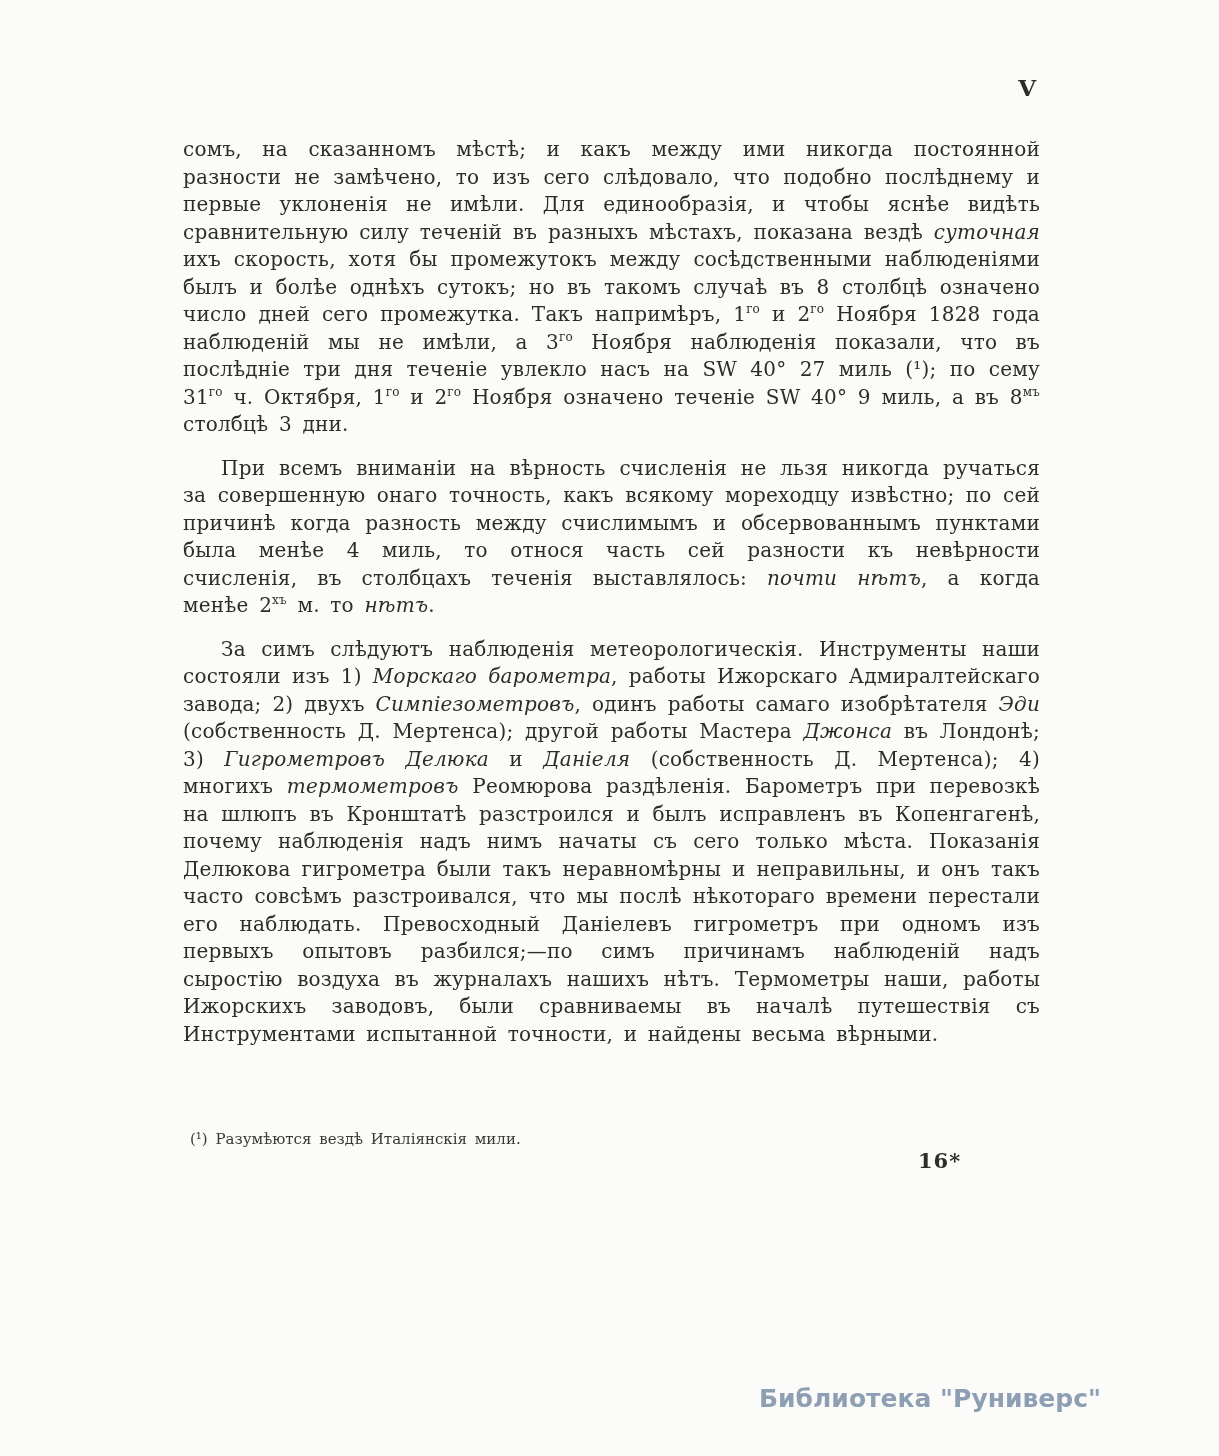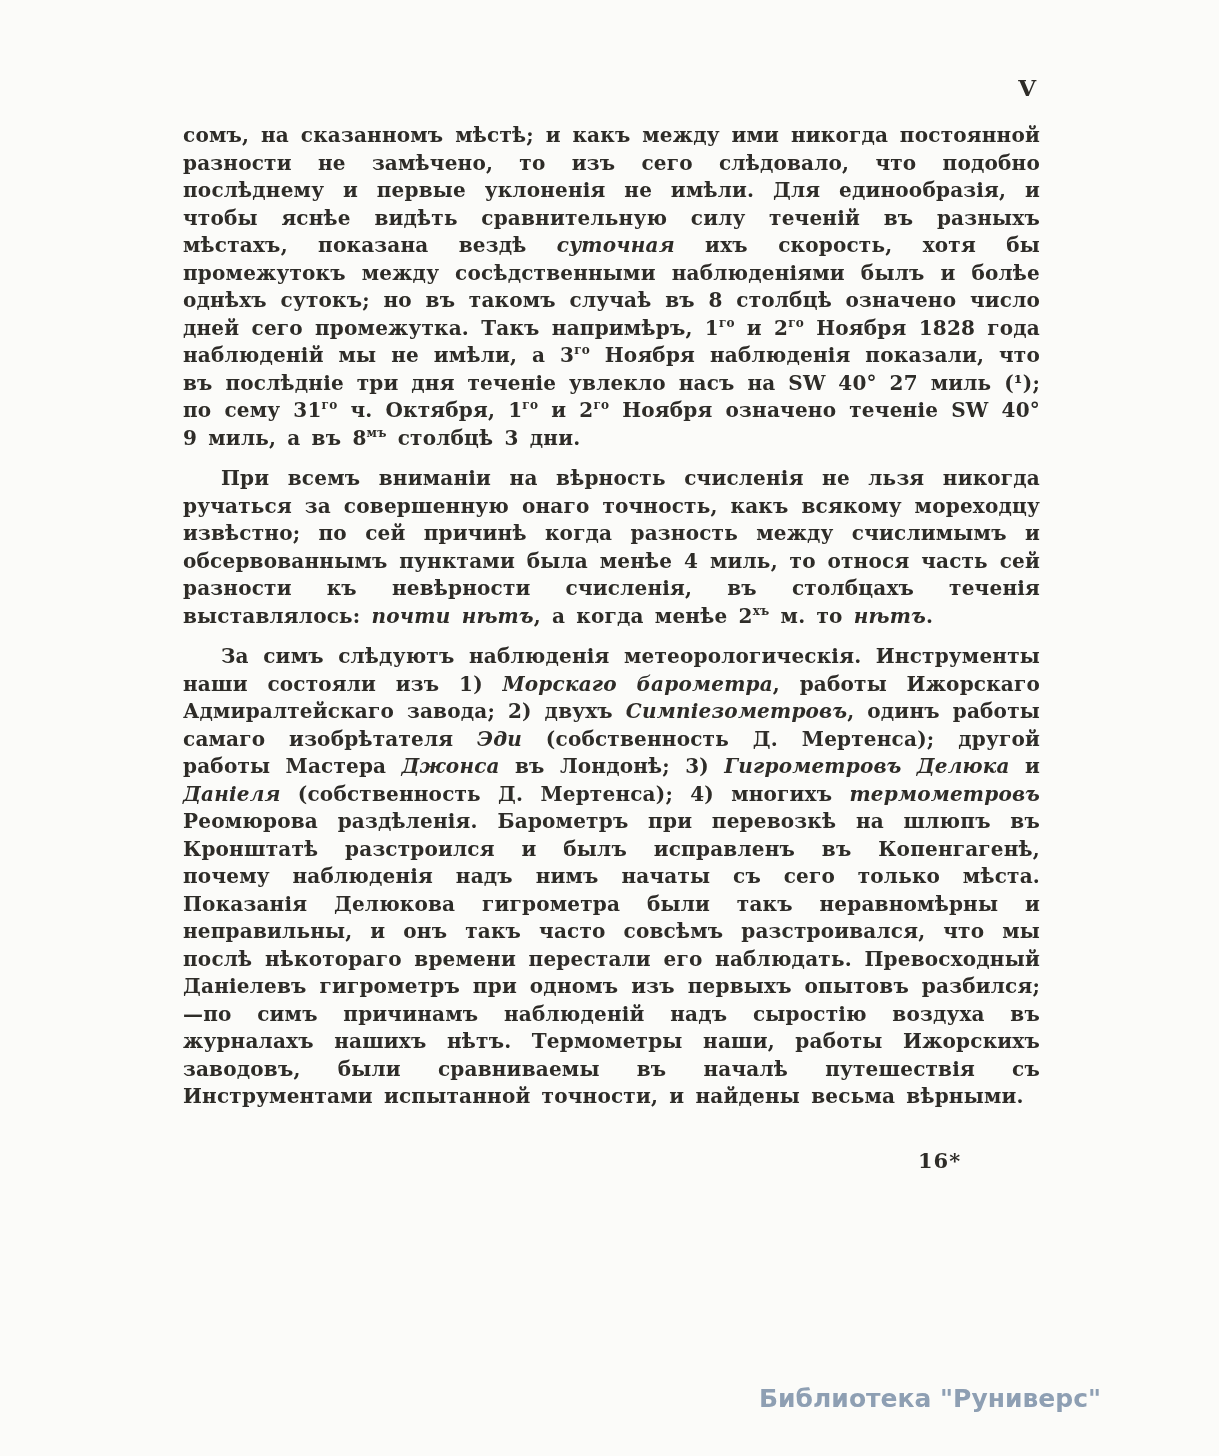--- a/index.html
+++ b/index.html
@@ -29,22 +29,21 @@
     top: 120px;
     left: 183px;
     width: 857px;
     font-size: 20px;
     line-height: 27.5px;
     text-align: justify;
     word-spacing: 4px;
     letter-spacing: 0.2px;
   }
   .para {
-    margin: 2px 0 13px 0;
-    font-weight: bold;
+    margin: 16px 0 13px 0;
   }
   .para.indent {
     text-indent: 38px;
   }
   .para sup {
     font-size: 0.6em;
     line-height: 0;
     vertical-align: super;
   }
   .para em {
@@ -83,17 +82,18 @@
 
 <div class="page">
   <div class="page-number">V</div>
 
   <div class="text-block">
       <p class="para"><span>сомъ, на сказанномъ мѣстѣ; и какъ между ими никогда постоянной разности не замѣчено, то изъ сего слѣдовало, что подобно послѣднему и первые уклоненія не имѣли. Для единообразія, и чтобы яснѣе видѣть сравнительную силу теченій въ разныхъ мѣстахъ, показана вездѣ </span><em>суточная</em><span> ихъ скорость, хотя бы промежутокъ между сосѣдственными наблюденіями былъ и болѣе однѣхъ сутокъ; но въ такомъ случаѣ въ 8 столбцѣ означено число дней сего промежутка. Такъ напримѣръ, 1</span><sup>го</sup><span> и 2</span><sup>го</sup><span> Ноября 1828 года наблюденій мы не имѣли, а 3</span><sup>го</sup><span> Ноября наблюденія показали, что въ послѣдніе три дня теченіе увлекло насъ на SW 40° 27 миль (¹); по сему 31</span><sup>го</sup><span> ч. Октября, 1</span><sup>го</sup><span> и 2</span><sup>го</sup><span> Ноября означено теченіе SW 40° 9 миль, а въ 8</span><sup>мъ</sup><span> столбцѣ 3 дни.</span></p>
       <p class="para indent"><span>При всемъ вниманіи на вѣрность счисленія не льзя никогда ручаться за совершенную онаго точность, какъ всякому мореходцу извѣстно; по сей причинѣ когда разность между счислимымъ и обсервованнымъ пунктами была менѣе 4 миль, то относя часть сей разности къ невѣрности счисленія, въ столбцахъ теченія выставлялось: </span><em>почти нѣтъ</em><span>, а когда менѣе 2</span><sup>хъ</sup><span> м. то </span><em>нѣтъ</em><span>.</span></p>
       <p class="para indent"><span>За симъ слѣдуютъ наблюденія метеорологическія. Инструменты наши состояли изъ 1) </span><em>Морскаго барометра</em><span>, работы Ижорскаго Адмиралтейскаго завода; 2) двухъ </span><em>Симпіезометровъ</em><span>, одинъ работы самаго изобрѣтателя </span><em>Эди</em><span> (собственность Д. Мертенса); другой работы Мастера </span><em>Джонса</em><span> въ Лондонѣ; 3) </span><em>Гигрометровъ Делюка</em><span> и </span><em>Даніеля</em><span> (собственность Д. Мертенса); 4) многихъ </span><em>термометровъ</em><span> Реомюрова раздѣленія. Барометръ при перевозкѣ на шлюпъ въ Кронштатѣ разстроился и былъ исправленъ въ Копенгагенѣ, почему наблюденія надъ нимъ начаты съ сего только мѣста. Показанія Делюкова гигрометра были такъ неравномѣрны и неправильны, и онъ такъ часто совсѣмъ разстроивался, что мы послѣ нѣкотораго времени перестали его наблюдать. Превосходный Даніелевъ гигрометръ при одномъ изъ первыхъ опытовъ разбился;—по симъ причинамъ наблюденій надъ сыростію воздуха въ журналахъ нашихъ нѣтъ. Термометры наши, работы Ижорскихъ заводовъ, были сравниваемы въ началѣ путешествія съ Инструментами испытанной точности, и найдены весьма вѣрными.</span></p>
     </div>
 
+  <div class="footnote">(¹)  Разумѣются вездѣ Италіянскія мили.</div>
 
   <div class="sig">16*</div>
 
   <div class="watermark">Библиотека "Руниверс"</div>
 </div>
 
 </body></html>

